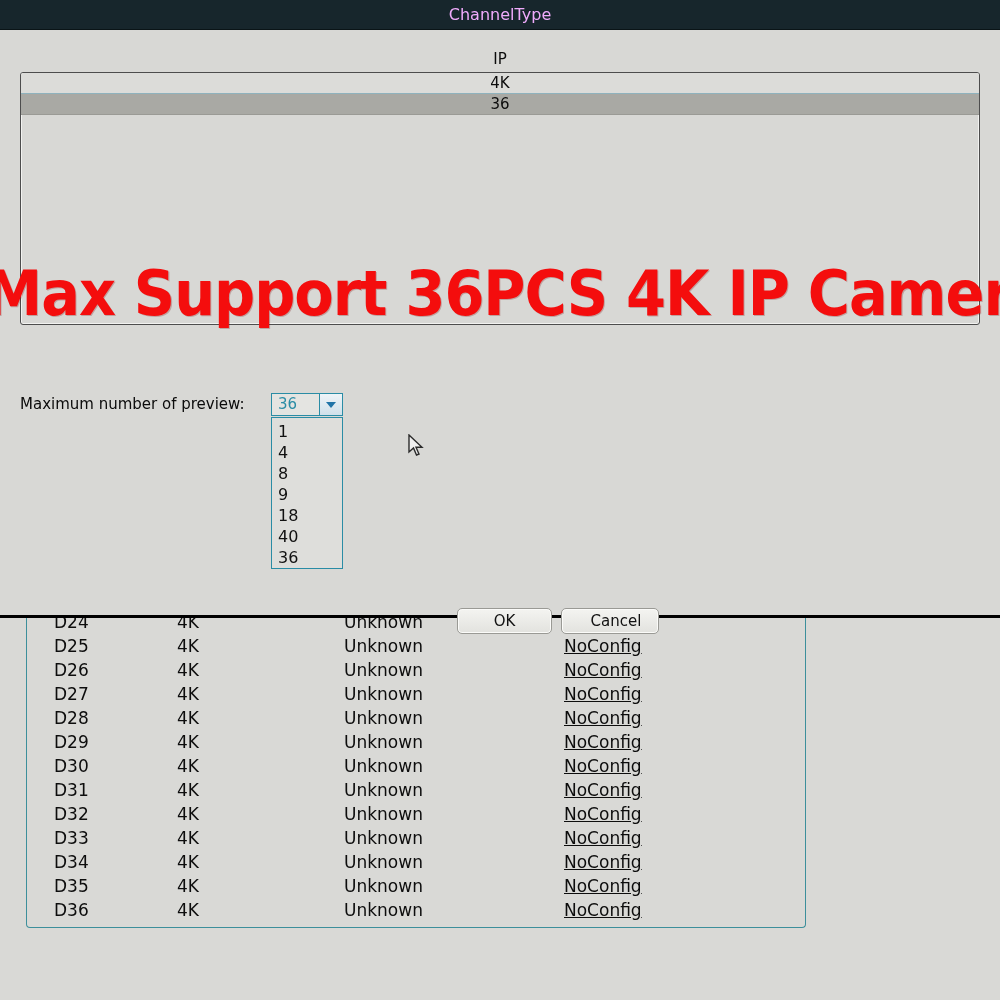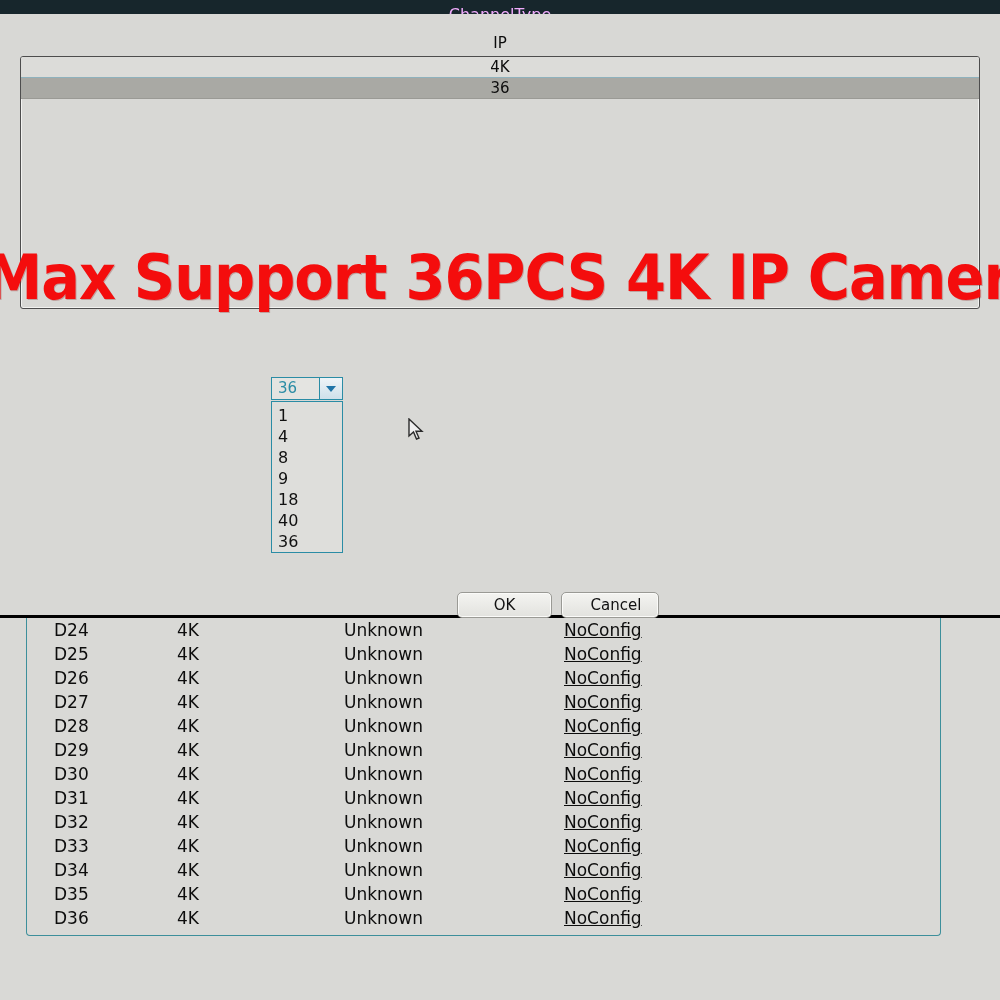--- a/index.html
+++ b/index.html
@@ -47,21 +47,21 @@
     line-height: 29px;
     text-align: center;
     color: #f0abfc;
     font-size: 16px;
     font-family: "DejaVu Sans", sans-serif;
     letter-spacing: 0px;
   }
 
   #dialog-body {
     position: absolute;
-    left: 0; top: 14px;
+    left: 0; top: 30px;
     width: 1000px;
     height: 585px;
     background: #d8d8d5;
   }
 
   
   .col-header {
     position: absolute;
     left: 20px;
     top: 20px;
@@ -232,29 +232,28 @@
     left: 0;
     top: 618px;
     width: 1000px;
     height: 382px;
     background: #d9d9d6;
   }
   #table-panel {
     position: absolute;
     left: 26px;
     top: -8px;
-    width: 915px;
+    width: 780px;
     height: 318px;
     border: 1px solid #3d8f9b;
     border-top: none;
     border-radius: 0 0 4px 4px;
     box-sizing: border-box;
     background: #d9d9d6;
     overflow: hidden;
-    margin-top: 8px;
   }
   .trow {
     position: relative;
     height: 24px;
     line-height: 24px;
     font-size: 17px;
     color: #0d0d0d;
     font-family: "DejaVu Sans", sans-serif;
     white-space: nowrap;
   }
@@ -367,20 +366,21 @@
 
       <div id="listbox">
         <div id="listbox-rows">
             <div class="list-row row-a">4K</div>
             <div class="list-row row-sel">36</div>
           </div>
       </div>
 
       <div id="redtext">Max Support 36PCS 4K IP Camera</div>
 
+      <div id="combo-label">Maximum number of preview:</div>
 
       <div id="combo">
         <div class="combo-value">36</div>
         <div class="combo-arrow">
           <i></i>
         </div>
       </div>
 
       <div id="combo-list">
           <div class="opt">1</div>

